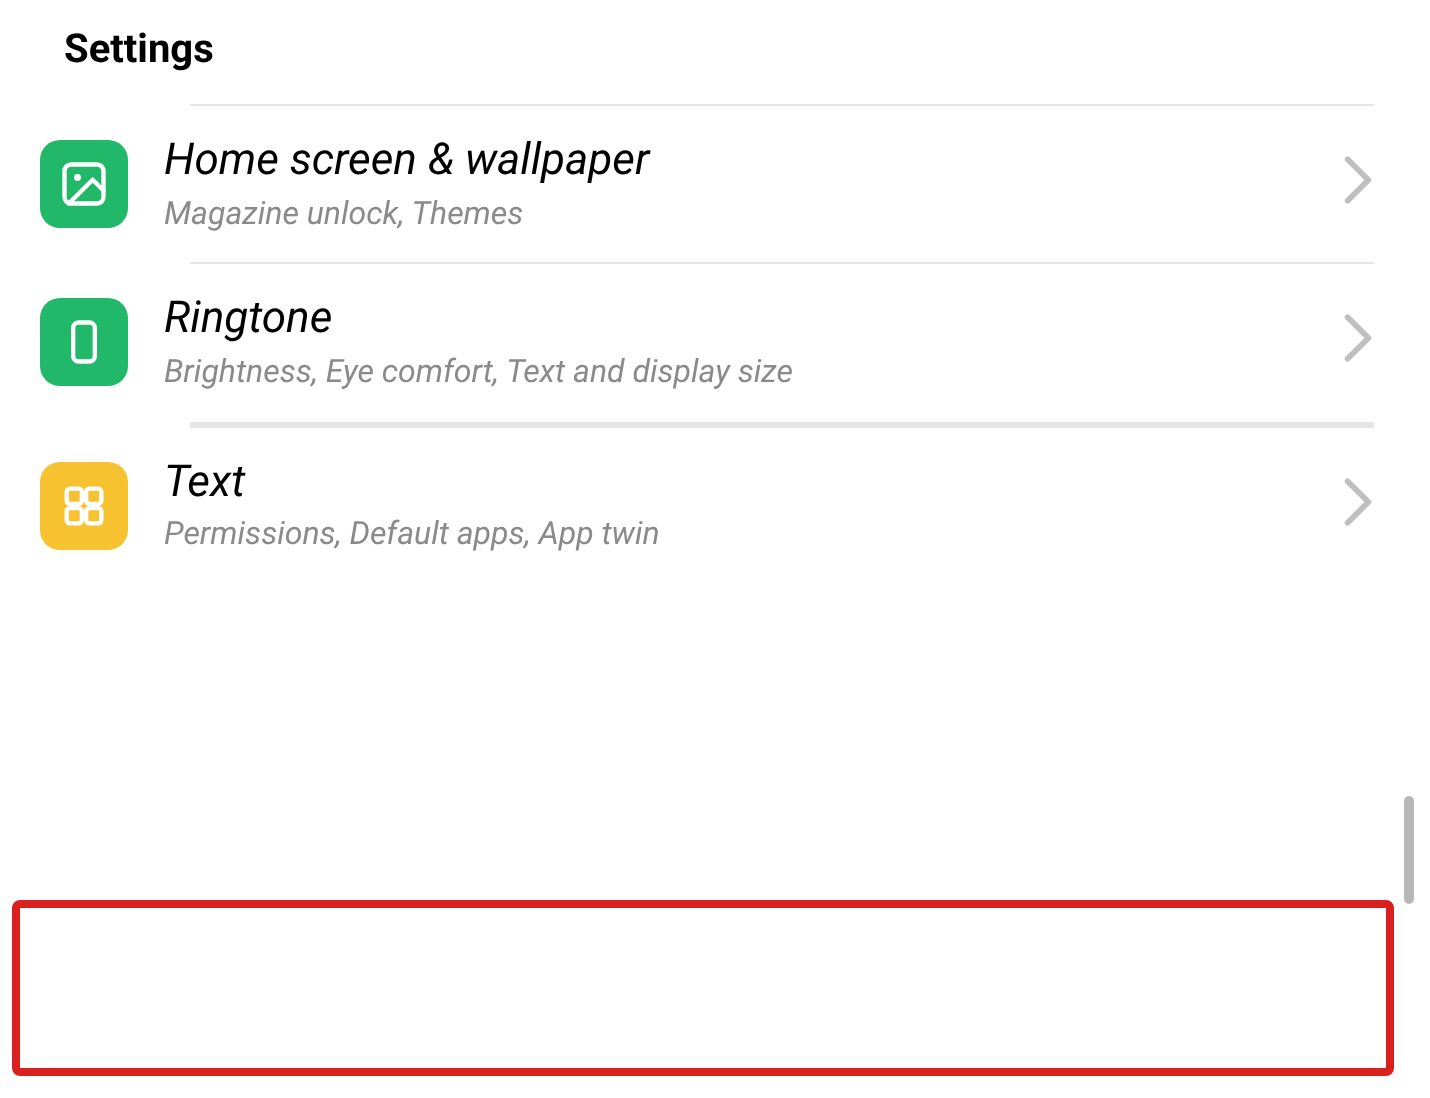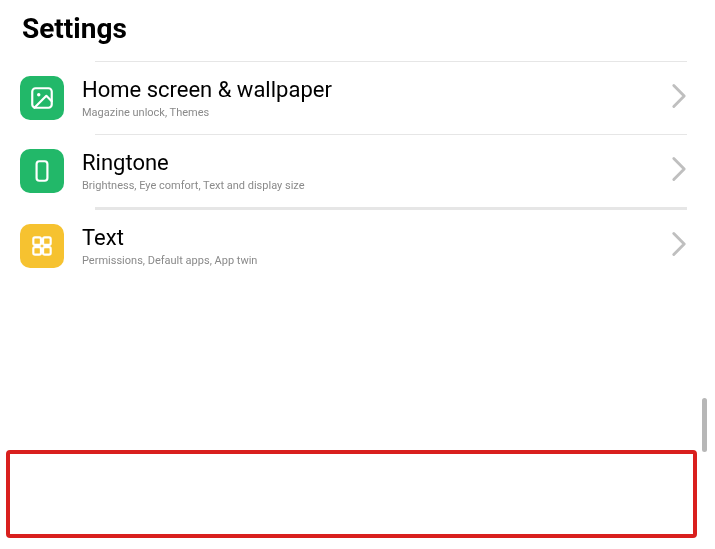--- a/index.html
+++ b/index.html
@@ -7,24 +7,25 @@
     margin: 0;
     padding: 0;
     font-family: -apple-system, BlinkMacSystemFont, "Segoe UI", Roboto, Helvetica, Arial, sans-serif;
     background: #fff;
     width: 715px;
     height: 549px;
     overflow: hidden;
     position: relative;
   }
   .page-title {
-    font-size: 28px;
+    font-size: 20px;
     font-weight: 700;
     color: #000;
     padding: 12px 0 16px 22px;
+    margin-left: 10px;
   }
   .list {
     padding-left: 20px;
     padding-right: 28px;
   }
   .row {
     display: flex;
     align-items: center;
     padding: 14px 0 14px 0;
     position: relative;
@@ -43,29 +44,30 @@
     flex-shrink: 0;
     margin-right: 18px;
   }
   .icon-green { background: #22b869; }
   .icon-purple { background: #7a5af0; }
   .icon-yellow { background: #f6c230; }
   .icon-box svg { width: 26px; height: 26px; }
   .text-col {
     flex: 1;
     min-width: 0;
+    font-style: italic;
   }
   .row-title {
     font-size: 22px;
     color: #000;
     line-height: 1.25;
     font-weight: 400;
   }
   .row-sub {
-    font-size: 11px;
+    font-size: 16px;
     color: #8a8a8a;
     line-height: 1.3;
     margin-top: 2px;
   }
   .chevron {
     flex-shrink: 0;
     margin-left: 10px;
   }
   .chevron svg { width: 16px; height: 26px; }
   .highlight-box {

